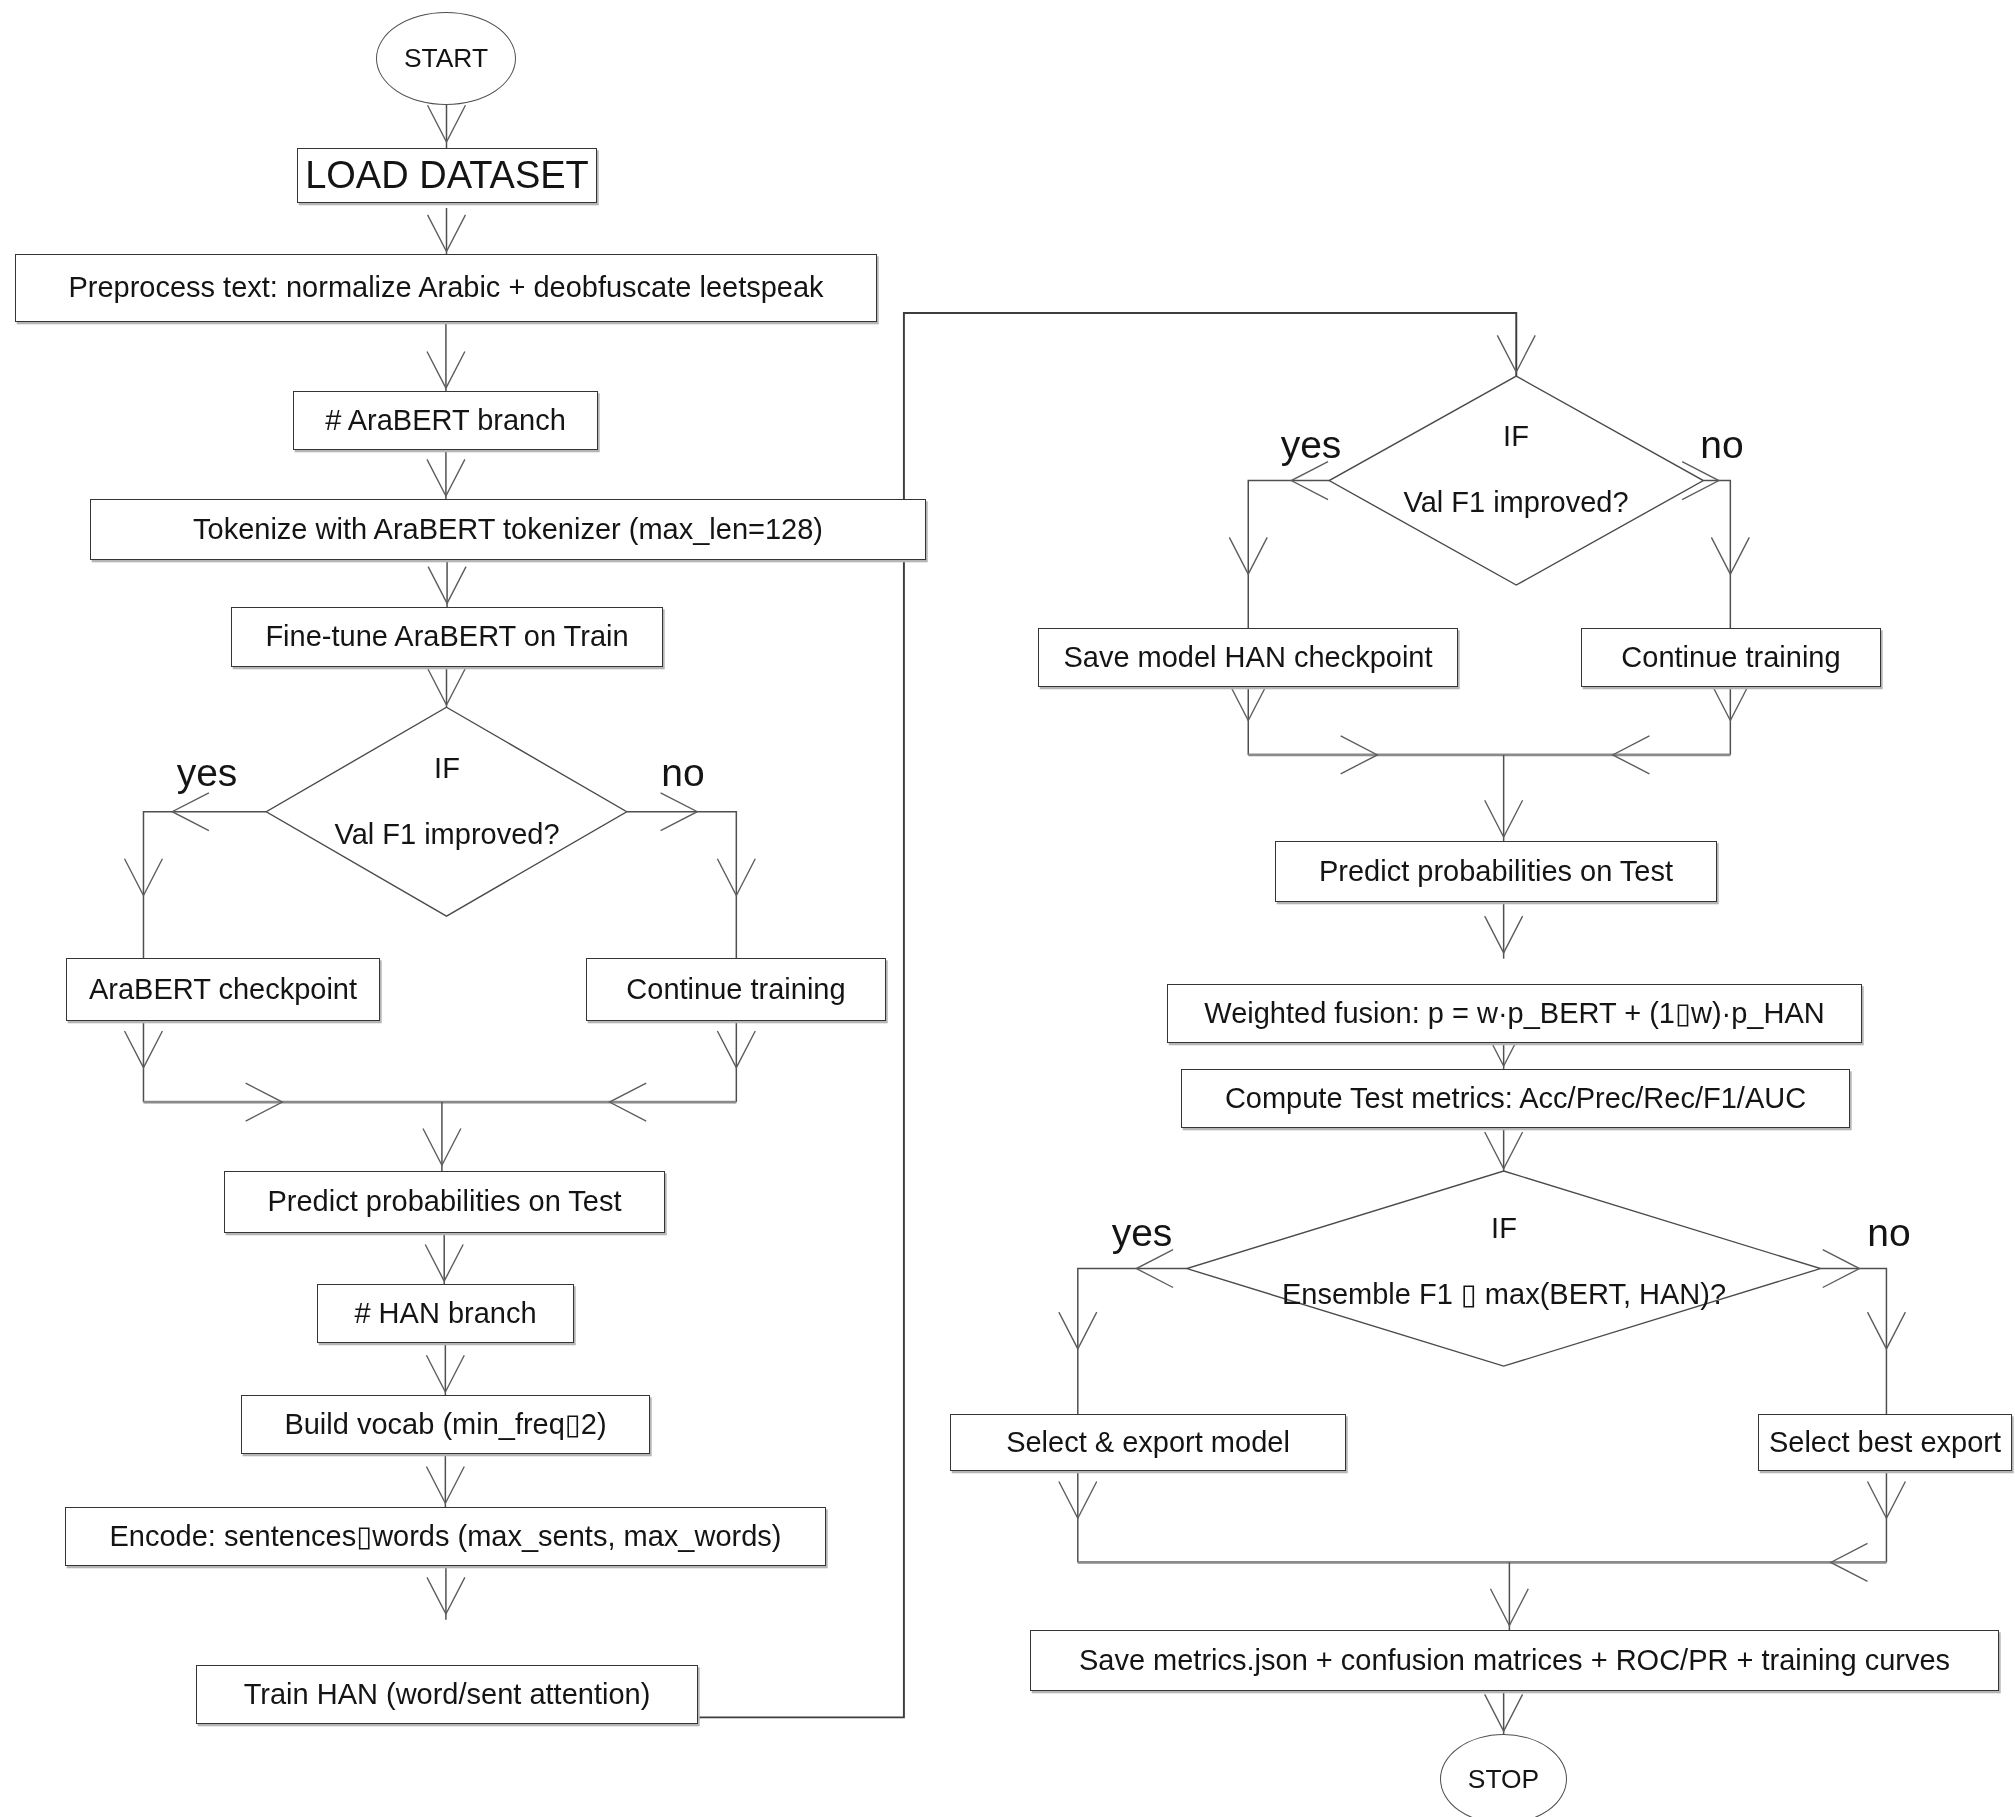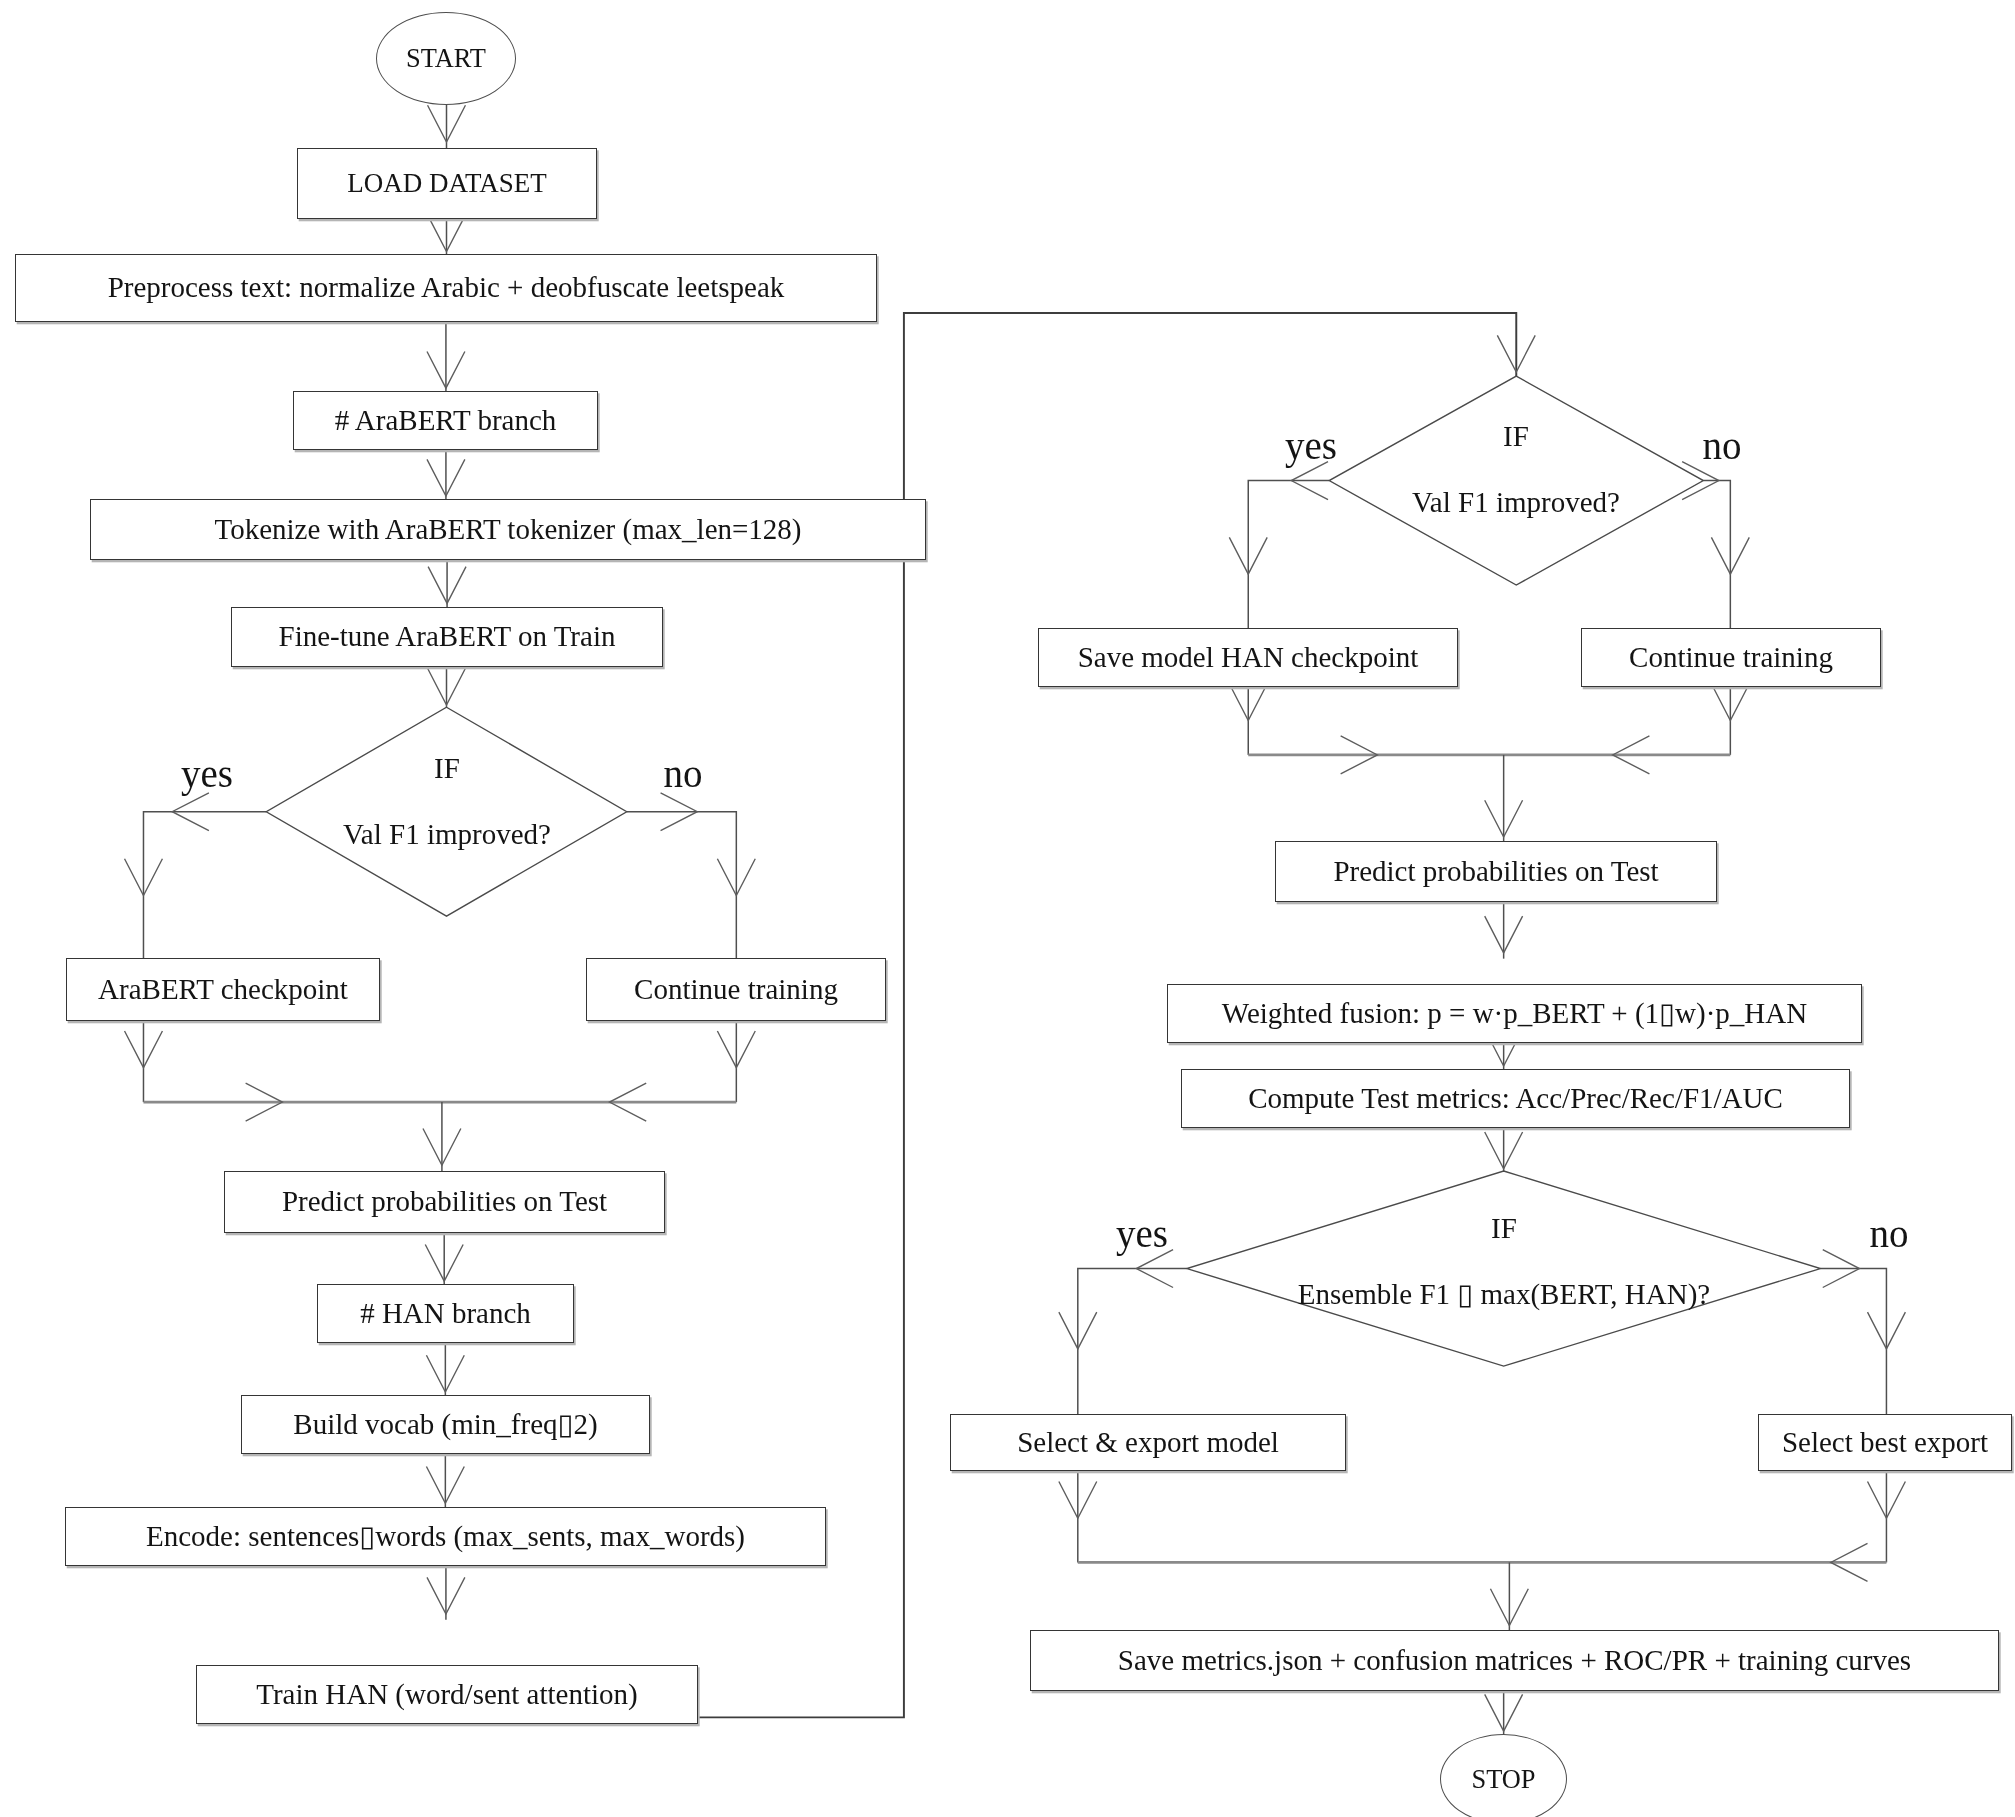--- a/index.html
+++ b/index.html
@@ -1,18 +1,18 @@
 <!DOCTYPE html>
 <html style="font-size:9.2px"><head>
 <meta charset="utf-8">
 <style>
   html,body{margin:0;padding:0;background:#fff}
   *{box-sizing:border-box}
   .stage{position:relative;width:2015px;height:1818px;background:#ffffff;
-         font-family:Liberation Serif, serif;color:#141414;overflow:hidden}
+         font-family:Liberation Sans, sans-serif;color:#141414;overflow:hidden}
   svg.edges{position:absolute;left:0;top:0;width:2015px;height:1818px}
   .edge{fill:none;stroke:#4f4f4f;stroke-width:2.6}
   .edge.merge{stroke:#8a8a8a;stroke-width:4.6}
   .edge.trunk{stroke:#3d3d3d;stroke-width:3.4}
   .chev{fill:none;stroke:#5d5d5d;stroke-width:2.4}
   .dshape{fill:#ffffff;stroke:#4a4a4a;stroke-width:2.4}
   .box{position:absolute;display:flex;align-items:center;justify-content:center;
        background:#fff;border:1.7px solid #353535;box-shadow:1.7px 2.3px 0 #b5b5b5;
        font-size:29px;white-space:nowrap;text-align:center;line-height:1.1}
   .ellipse{position:absolute;display:flex;align-items:center;justify-content:center;
@@ -112,21 +112,21 @@
     <polyline class="chev" points="1151,1381 1215,1414 1151,1447"></polyline>
     <polyline class="chev" points="2931,804 2995,837 2931,870"></polyline>
     <polyline class="chev" points="428,1887 492,1920 428,1953"></polyline>
     <polyline class="chev" points="2336,1282 2400,1315 2336,1348"></polyline>
     <polyline class="chev" points="3176,2177 3240,2210 3176,2243"></polyline>
   </svg>
 
   <div class="ellipse" style="left:376px;top:11.5px;width:140px;height:93px">START</div>
   <div class="ellipse" style="left:1440px;top:1734px;width:127px;height:90px">STOP</div>
 
-  <div class="box" style="left:297px;top:148px;width:300px;height:71px;font-size:27px">LOAD DATASET</div>
+  <div class="box" style="left:297px;top:148px;width:300px;height:55px;font-size:38px">LOAD DATASET</div>
   <div class="box" style="left:15px;top:254px;width:862px;height:68px">Preprocess text: normalize Arabic + deobfuscate leetspeak</div>
   <div class="box" style="left:293px;top:391px;width:305px;height:59px"># AraBERT branch</div>
   <div class="box" style="left:90px;top:499px;width:836px;height:61px">Tokenize with AraBERT tokenizer (max_len=128)</div>
   <div class="box" style="left:231px;top:607px;width:432px;height:60px">Fine-tune AraBERT on Train</div>
   <div class="box" style="left:66px;top:958px;width:314px;height:63px">AraBERT checkpoint</div>
   <div class="box" style="left:586px;top:958px;width:300px;height:63px">Continue training</div>
   <div class="box" style="left:224px;top:1171px;width:441px;height:62px">Predict probabilities on Test</div>
   <div class="box" style="left:317px;top:1284px;width:257px;height:59px"># HAN branch</div>
   <div class="box" style="left:241px;top:1395px;width:409px;height:59px">Build vocab (min_freq▯2)</div>
   <div class="box" style="left:65px;top:1507px;width:761px;height:59px">Encode: sentences▯words (max_sents, max_words)</div>

